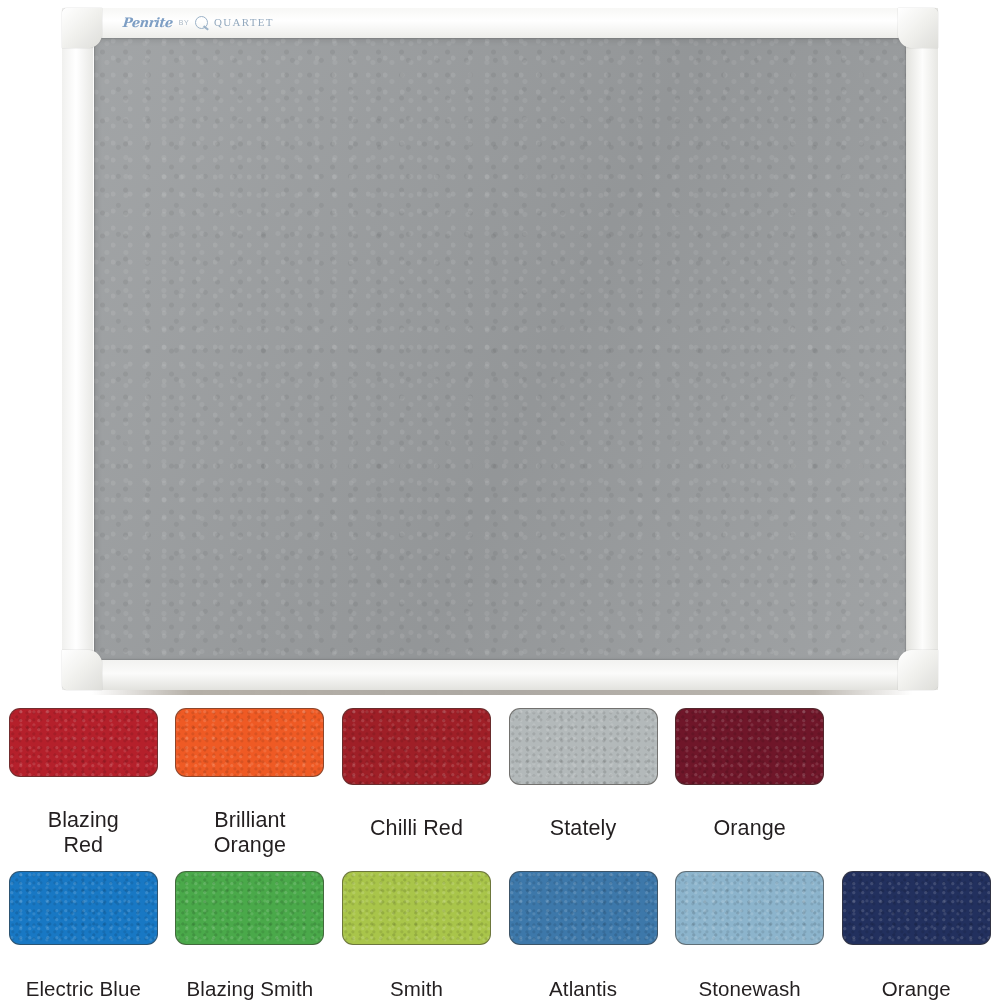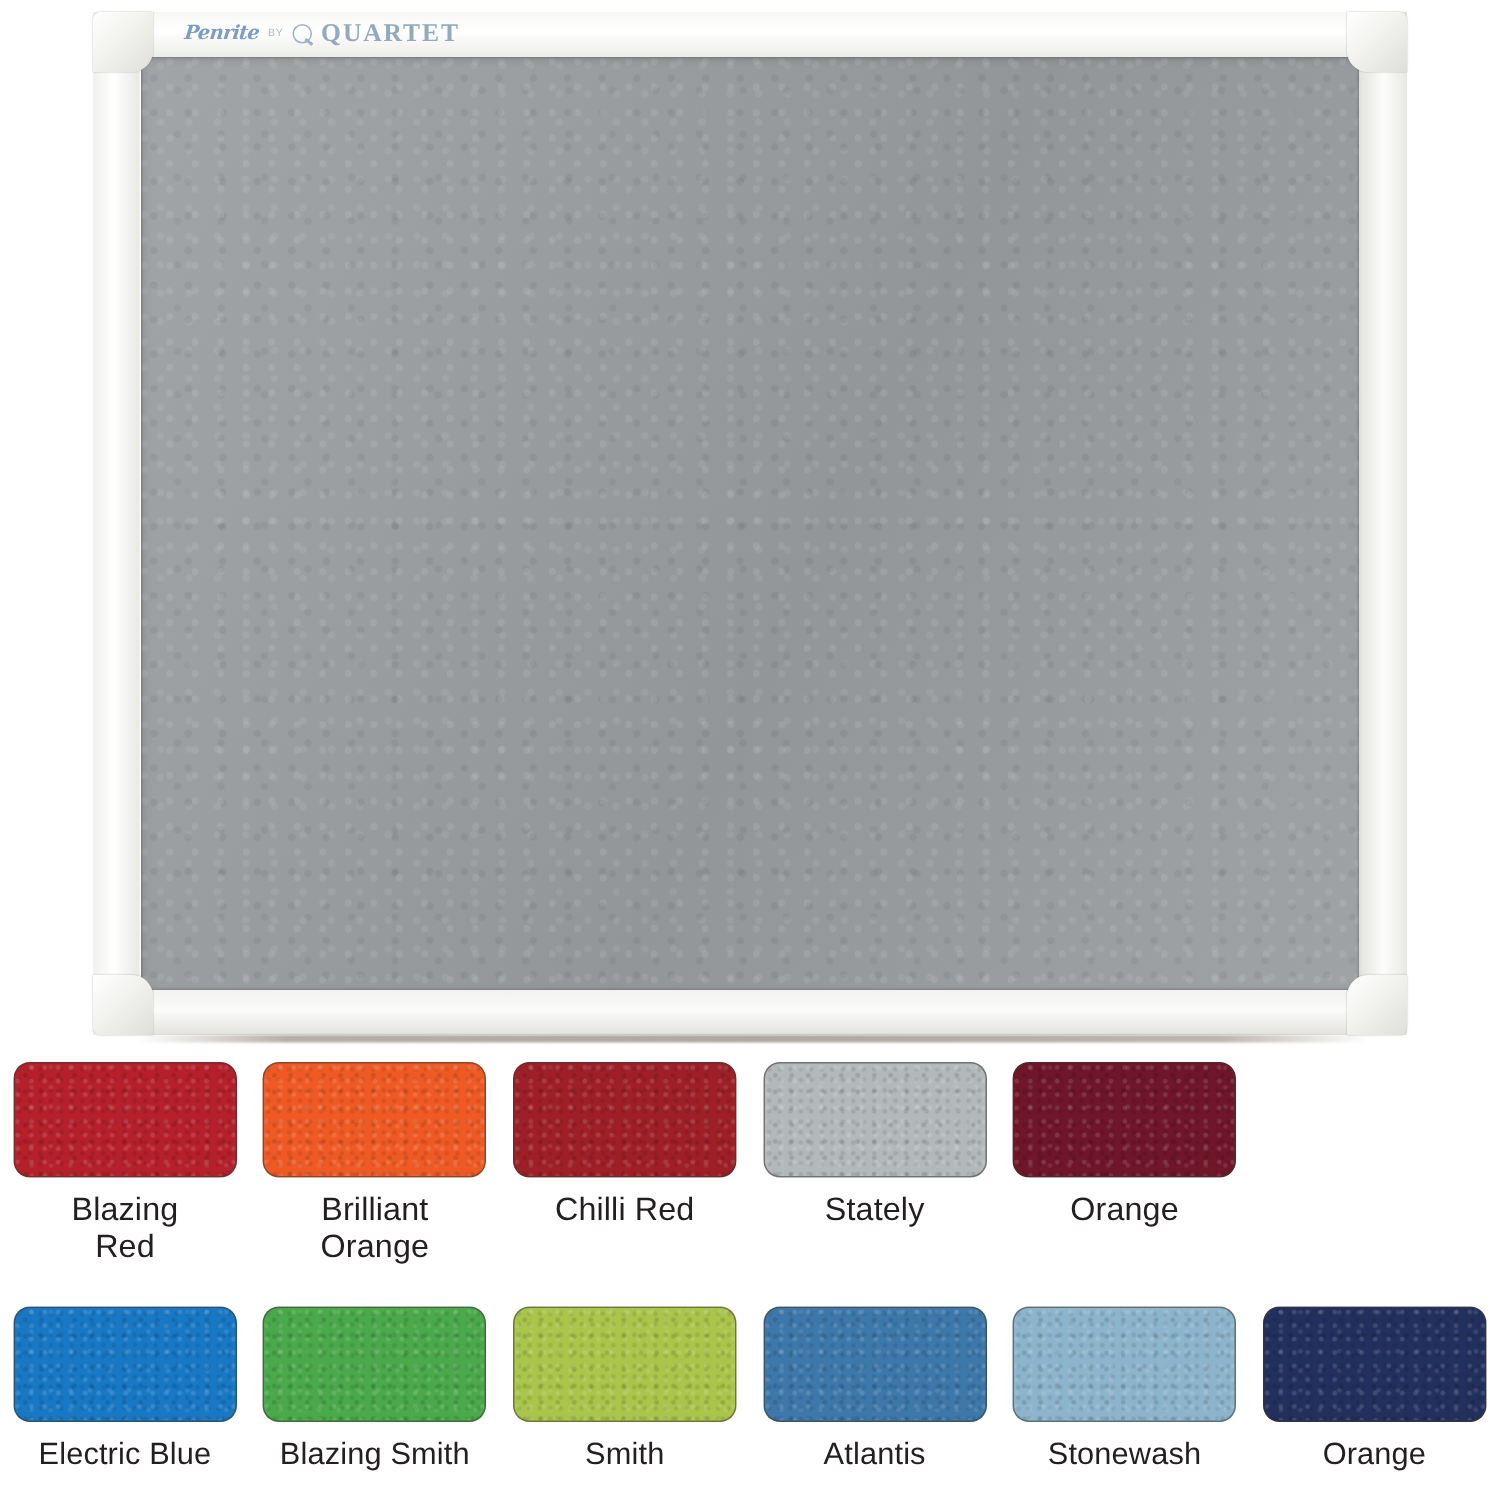--- a/index.html
+++ b/index.html
@@ -132,25 +132,24 @@
     content: "";
     position: absolute;
     right: -2px;
     bottom: -1px;
     width: 6px;
     height: 1.6px;
     background: #9bb2c8;
     transform: rotate(38deg);
   }
   .brand-quartet {
-    font-size: 17px;
+    font-size: 11px;
     letter-spacing: 1.3px;
     color: #93a9be;
     font-family: "Liberation Serif", serif;
-    font-weight: bold;
   }
 
   
   .board-shadow {
     position: absolute;
     left: 92px;
     top: 690px;
     width: 820px;
     height: 5px;
     background: linear-gradient(90deg, rgba(255,255,255,0) 0%, rgba(120,110,95,.55) 12%, rgba(90,82,70,.5) 50%, rgba(120,110,95,.5) 88%, rgba(255,255,255,0) 100%);
@@ -172,20 +171,21 @@
     display: flex;
   }
   .swatch-row.row-1 { top: 8px;  height: 150px; }
   .swatch-row.row-2 { top: 171px; height: 130px; border-radius: 19px; }
 
   .swatch-cell {
     width: 166.6px;
     display: flex;
     flex-direction: column;
     align-items: center;
+    gap: 22px;
   }
   .swatch-chip {
     width: 149px;
     height: 77px;
     border-radius: 11px;
     border: 1px solid rgba(60,55,50,.55);
     box-sizing: border-box;
     position: relative;
     overflow: hidden;
   }

